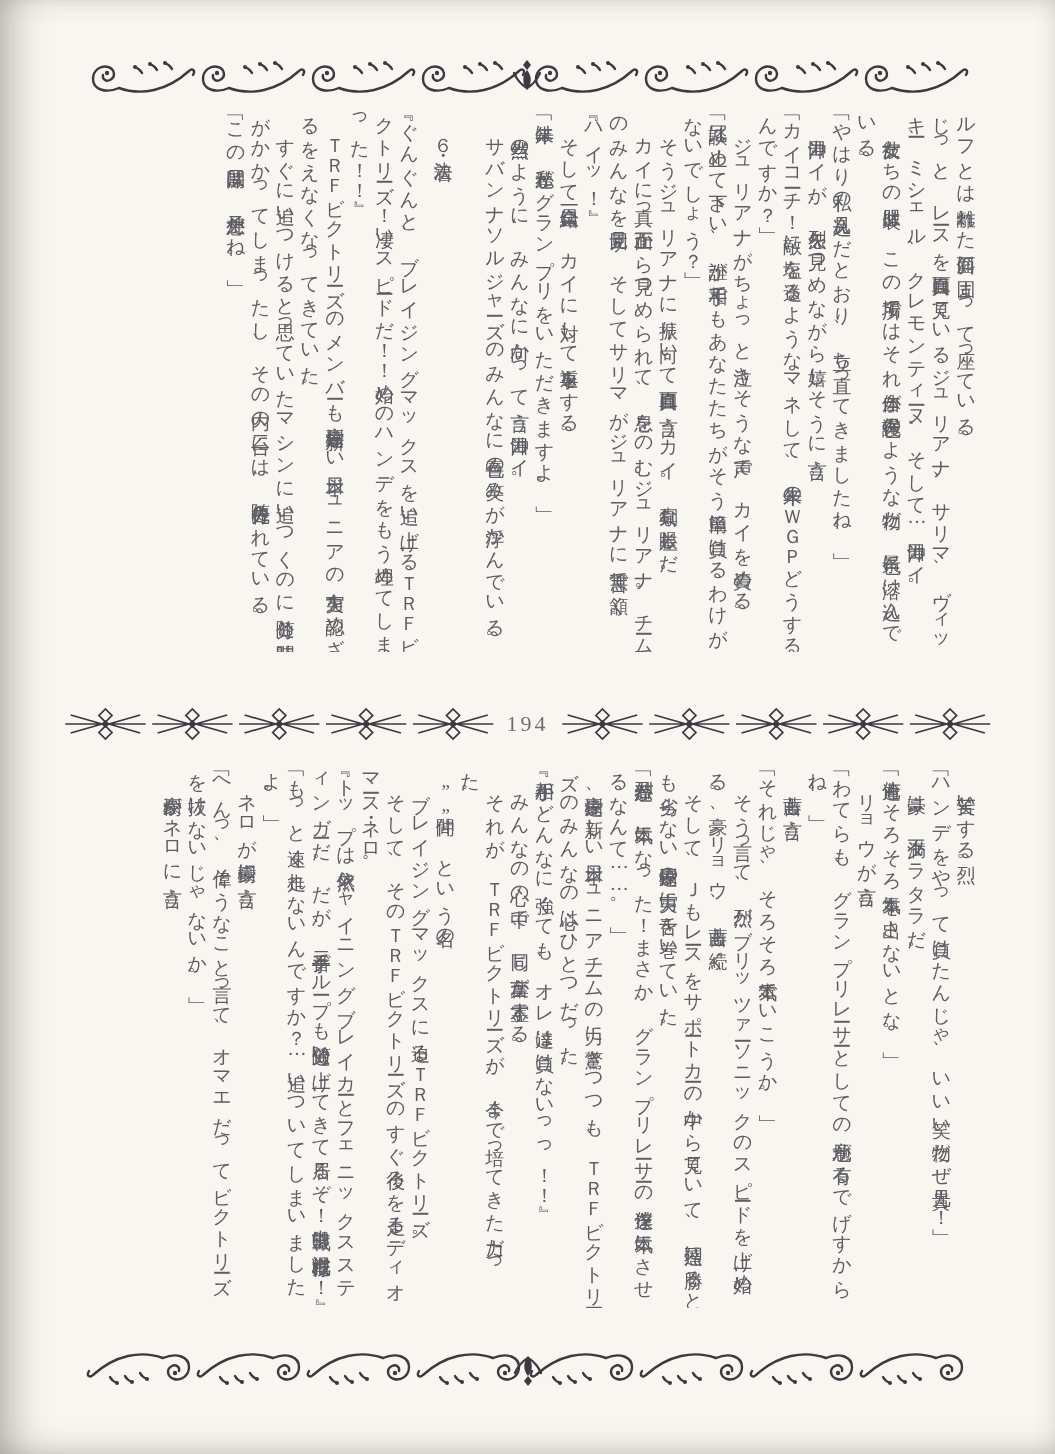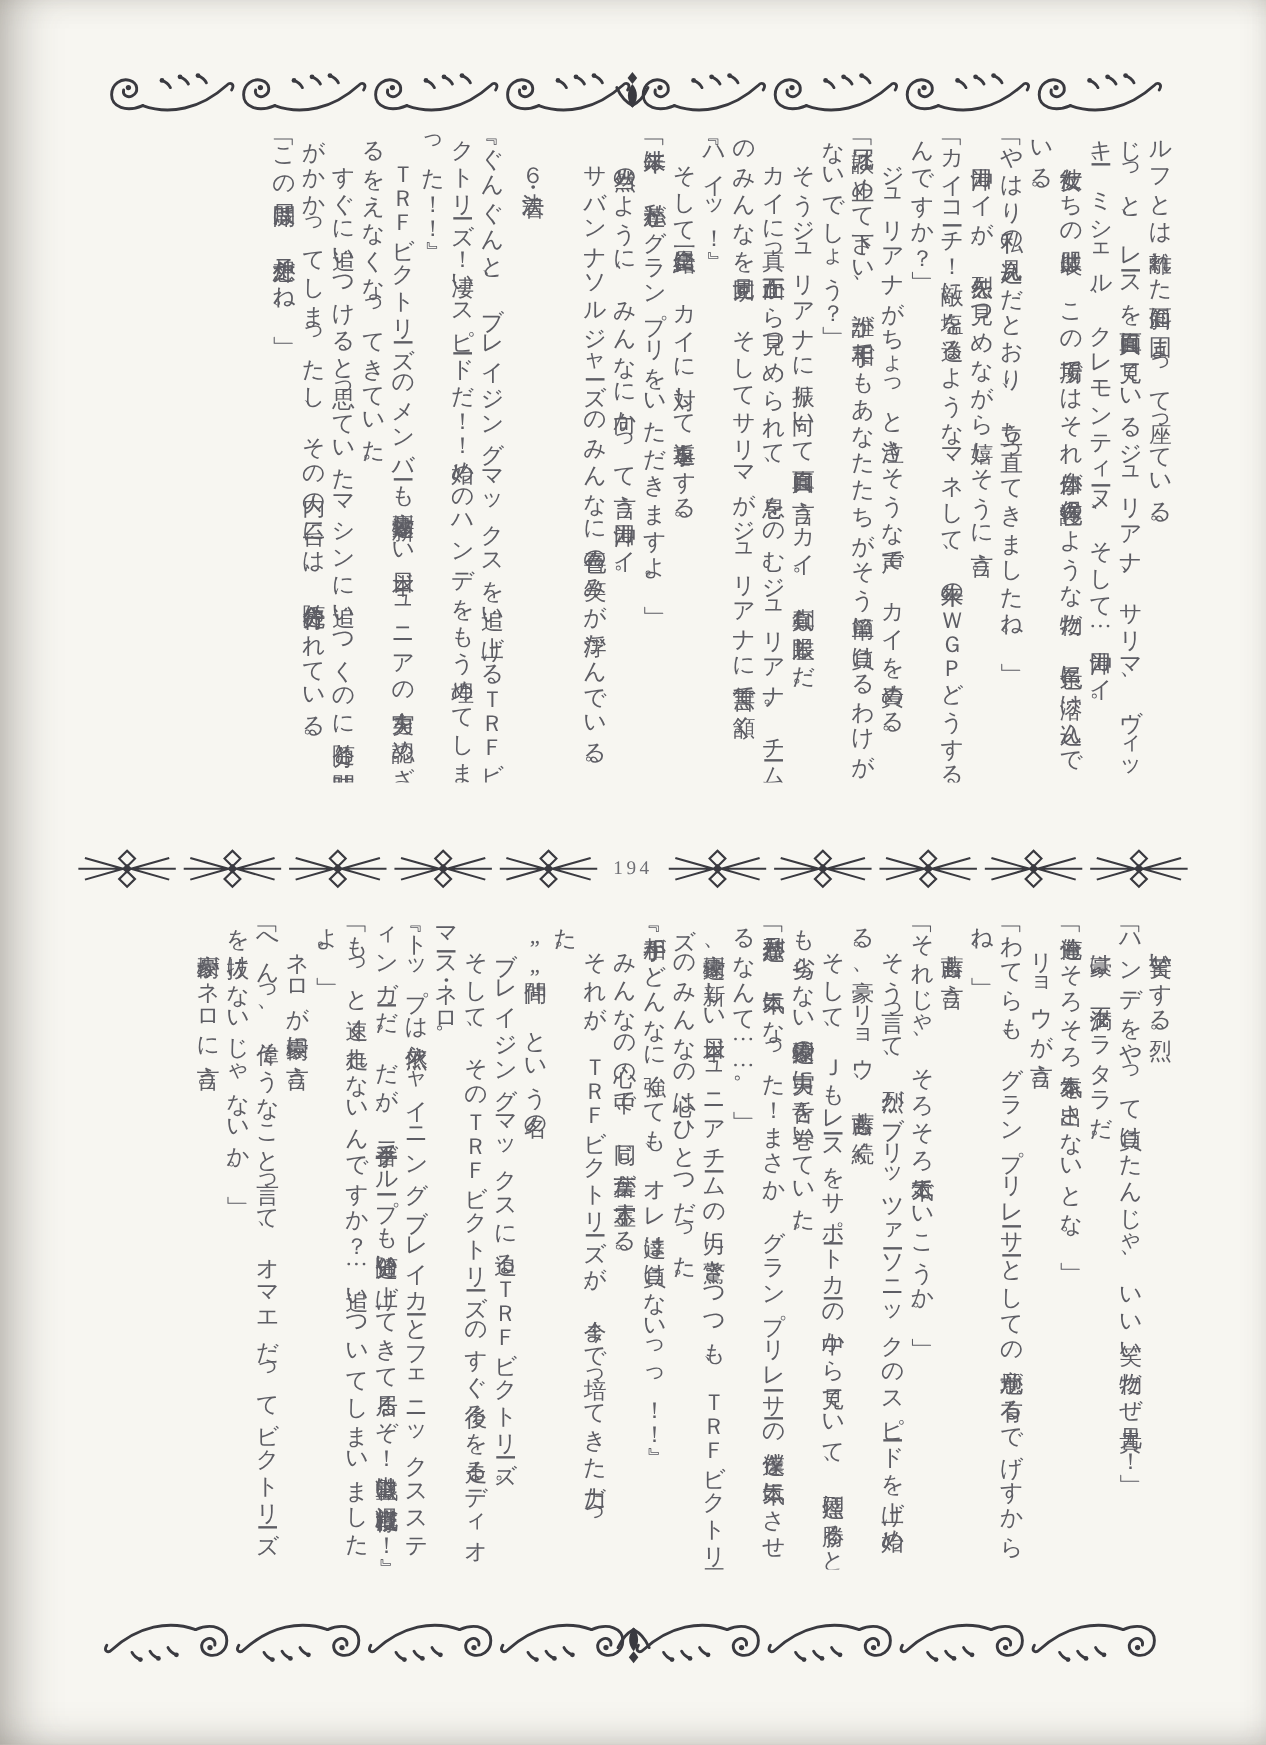--- a/index.html
+++ b/index.html
@@ -49,21 +49,21 @@
   .divider{
     position:absolute;
     top:701px;left:62px;right:62px;height:46px;
     display:flex;align-items:center;gap:6px;
   }
   .divider-line{flex:1;height:38px;}
   .divider-line svg{display:block;width:100%;height:100%;}
   .diamond-stroke{stroke:var(--ornament,#3a3a40);stroke-width:1.7;fill:none;}
   .page-number{
     flex:0 0 auto;
-    font-size:16px;
+    font-size:22px;
     letter-spacing:3px;
     color:var(--page-number-ink,#6e6e74);
     padding:0 4px;
   }
 </style>
 </head>
 <body>
 
 <div class="page">
 

